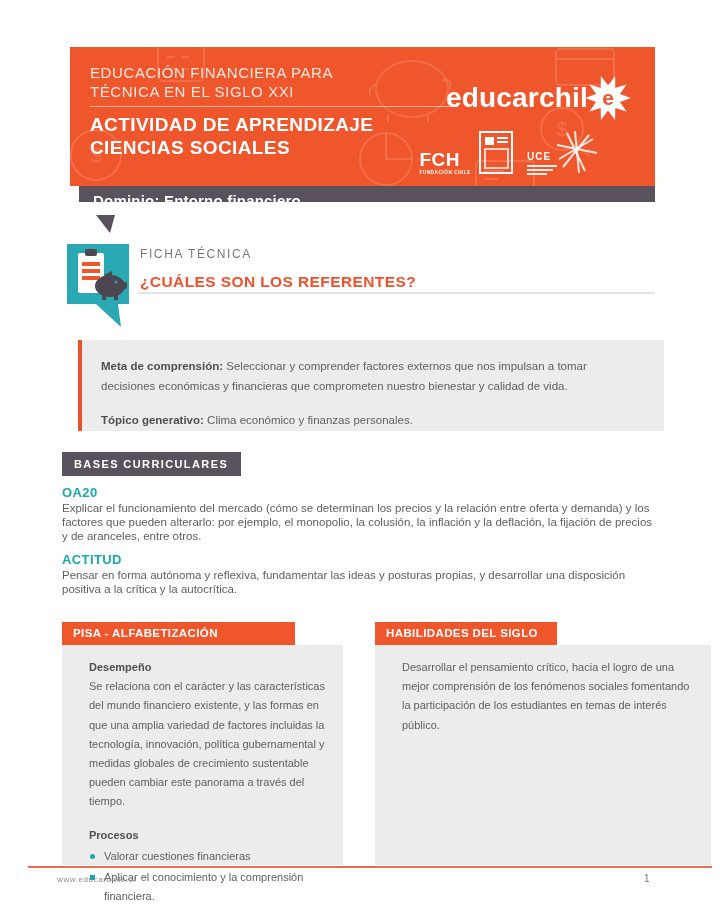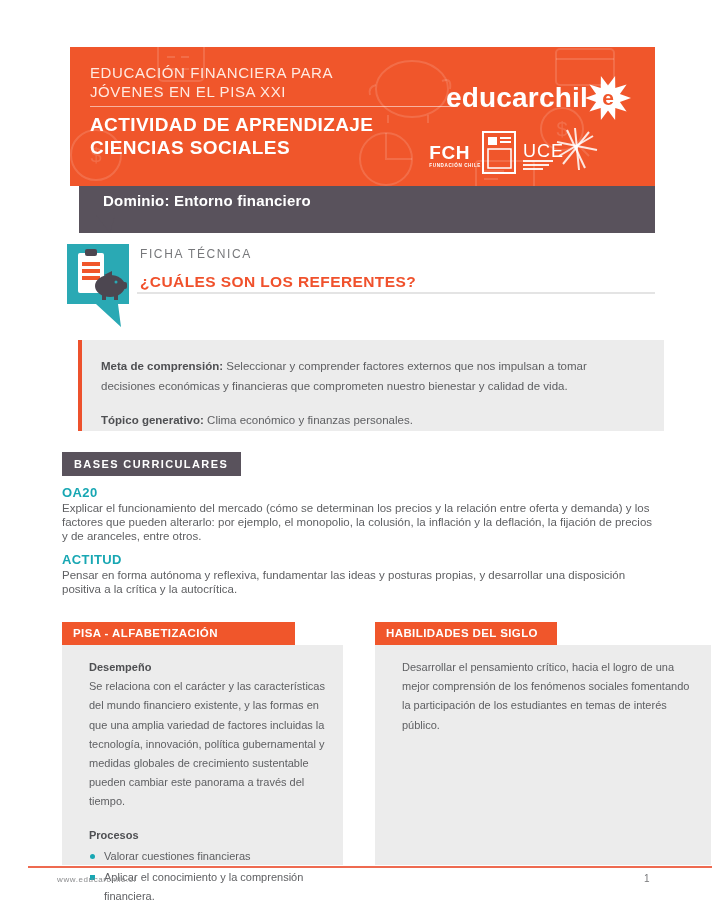--- a/index.html
+++ b/index.html
@@ -10,31 +10,31 @@
   
   .banner { position:absolute; left:70px; top:47px; width:585px; height:139px; background:#f0562b; color:#fff; }
   .banner-deco { position:absolute; left:0; top:0; pointer-events:none; }
   .banner-text { position:absolute; left:20px; top:16px; }
   .kicker { font-size:15px; font-weight:400; letter-spacing:0.6px; line-height:19px; color:#ffe9e0; }
   .kicker-rule { width:368px; height:1px; background:rgba(255,255,255,0.55); margin:5px 0 6px 0; }
   .banner-title { font-size:19px; font-weight:700; letter-spacing:0.4px; line-height:23px; color:#ffffff; }
 
   .logo-edu { position:absolute; top:28px; right:24px; display:flex; align-items:center; }
   .logo-edu-text { font-size:28px; font-weight:700; letter-spacing:0.2px; }
-  .logo-row { position:absolute; top:84px; right:56px; display:flex; align-items:center; gap:1px; }
+  .logo-row { position:absolute; top:84px; right:56px; display:flex; align-items:flex-end; gap:8px; }
   .fch-block { text-align:left; margin-top:6px; }
   .fch-main { font-size:19px; font-weight:800; letter-spacing:0.5px; line-height:17px; }
   .fch-sub { font-size:4.6px; font-weight:700; letter-spacing:0.6px; margin-top:2px; }
   .uce-block { margin-top:8px; }
-  .uce-main { font-size:18px; font-weight:400; letter-spacing:1px; line-height:13px; }
+  .uce-main { font-size:10px; font-weight:700; letter-spacing:1px; line-height:13px; }
   .uce-bars div { height:2px; background:rgba(255,255,255,0.9); margin-top:2px; }
 
   
-  .dominio { position:absolute; left:79px; top:186px; width:576px; height:47px; background:#59525c; color:#fff;
-             font-size:15px; font-weight:700; line-height:29px; padding-left:24px; letter-spacing:0.2px; }
+  .dominio { position:absolute; left:79px; top:186px; width:576px; height:16px; background:#59525c; color:#fff;
+             font-size:15px; font-weight:700; line-height:29px; padding-left:14px; letter-spacing:0.2px; }
   .dominio-pointer { position:absolute; left:96px; top:215px; width:0; height:0;
              border-left:14px solid transparent; border-right:5px solid transparent; border-top:18px solid #59525c; }
 
   
   .ficha-icon { position:absolute; left:66px; top:243px; }
   .ficha-kicker { position:absolute; left:140px; top:247px; font-size:12px; letter-spacing:1.6px; color:#77787b; }
   .ficha-title  { position:absolute; left:140px; top:264px; font-size:15.5px; font-weight:700; letter-spacing:0.4px; color:#f0512c;margin-top:9px; }
   .ficha-divider { position:absolute; left:137px; top:292px; width:518px; height:2px; background:#e4e4e4; }
   .ficha-meta { position:absolute; left:139px; top:300px; display:flex; align-items:center; font-size:11px; color:#5f6062; }
   .meta-label { font-weight:700; color:#4e4f52; margin-right:4px; white-space:nowrap; }
@@ -98,21 +98,21 @@
         <path d="M316,86 v26 h26"></path>
         <rect x="406" y="114" width="58" height="32" rx="3"></rect>
         <path d="M414,124 h20 M414,132 h14"></path>
         <circle cx="26" cy="108" r="25"></circle>
         <text x="26" y="115" text-anchor="middle" font-size="20" fill="rgba(255,255,255,0.14)" stroke="none">$</text>
       </g>
     </svg>
 
     <div class="banner-text">
       <div class="kicker">EDUCACIÓN FINANCIERA PARA</div>
-      <div class="kicker">JÓVENES EN EL PISA XXI</div>
+      <div class="kicker">TÉCNICA EN EL SIGLO XXI</div>
       <div class="kicker-rule"></div>
       <div class="banner-title">ACTIVIDAD DE APRENDIZAJE</div>
       <div class="banner-title">CIENCIAS SOCIALES</div>
     </div>
 
     <div class="logo-edu">
       <span class="logo-edu-text">educarchil</span>
       <svg width="46" height="46" viewBox="0 0 46 46" style="margin-left:-3px;">
         <polygon fill="#ffffff" points="46,23 34.9,26.9 41.6,36.5 30.3,33.1 30.1,44.9 23,35.5 15.9,44.9 15.7,33.1 4.4,36.5 11.1,26.9 0,23 11.1,19.1 4.4,9.5 15.7,12.9 15.9,1.1 23,10.5 30.1,1.1 30.3,12.9 41.6,9.5 34.9,19.1"></polygon>
         <text x="23" y="30" text-anchor="middle" font-size="21" font-weight="bold" fill="#f0562b">e</text>

